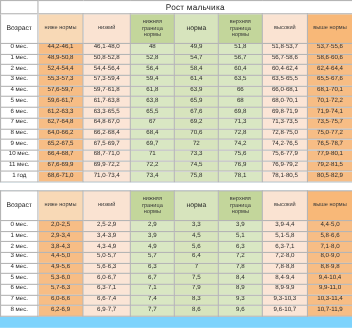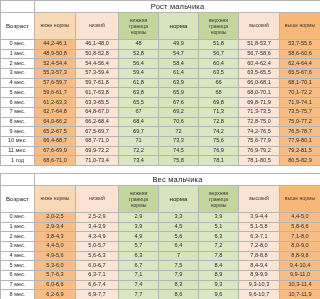--- a/index.html
+++ b/index.html
@@ -276,24 +276,20 @@
         <col style="width:34px">
           <col style="width:41px">
           <col style="width:43px">
         <col style="width:40px">
           <col style="width:40px">
           <col style="width:40px">
         <col style="width:41px">
           <col style="width:41px">
       </colgroup>
       <tbody>
-          <tr>
-        <td class="corner-blank"></td>
-        <td class="title-cell" colspan="7">Вес мальчика</td>
-      </tr>
       <tr>
         <td class="hdr hdr-age">Возраст</td>
         <td class="hdr hdr-below">ниже нормы</td>
         <td class="hdr hdr-low">низкий</td>
         <td class="hdr hdr-lownorm">
           <span class="multi">нижняя</span>
           <span class="multi">граница</span>
           <span class="multi">нормы</span>
         </td>
         <td class="hdr hdr-norm">норма</td>

